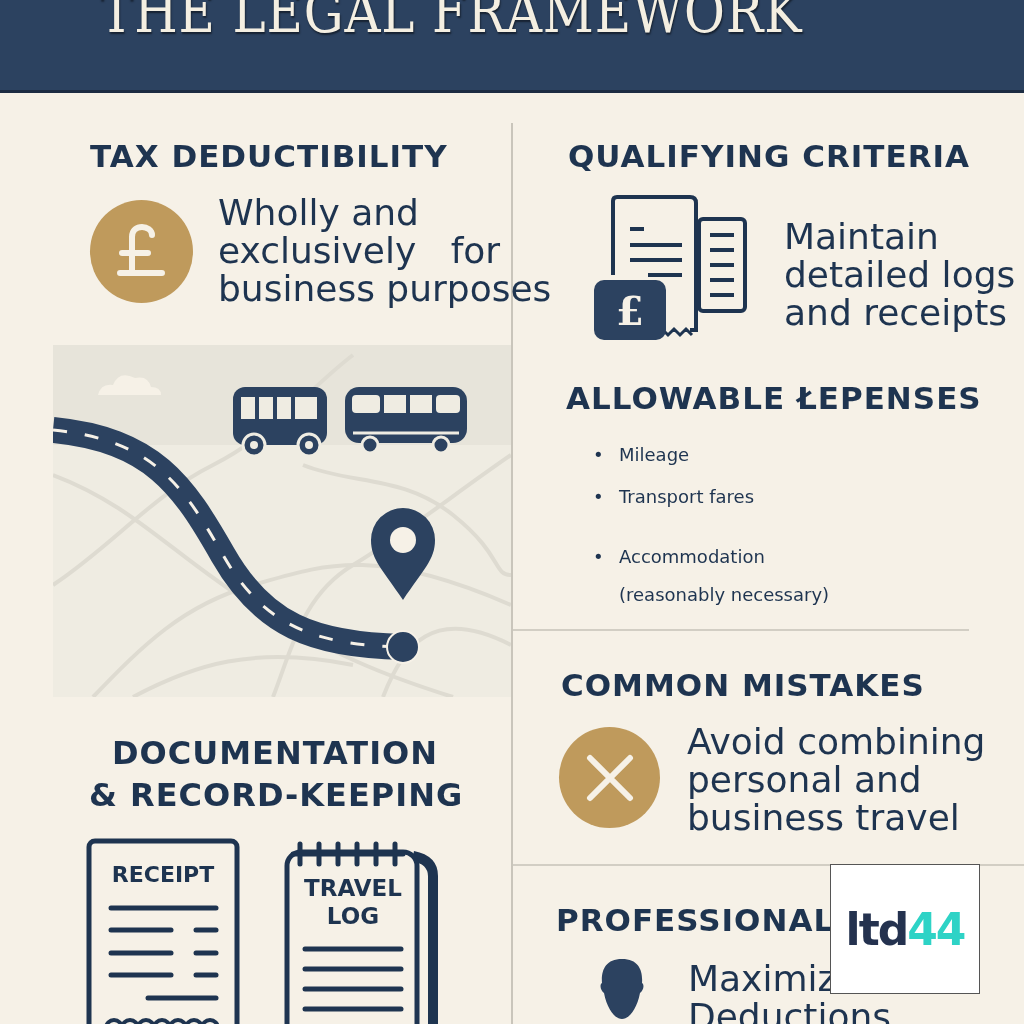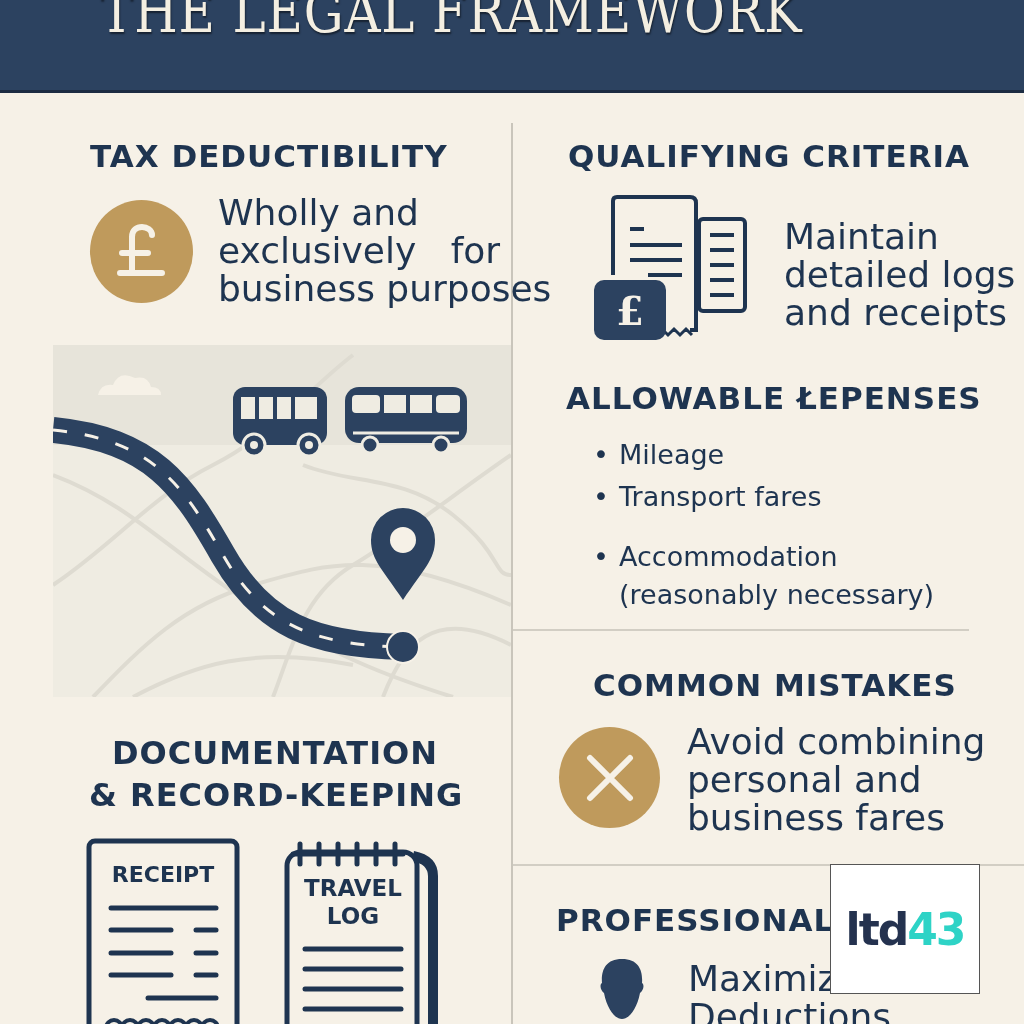--- a/index.html
+++ b/index.html
@@ -26,21 +26,21 @@
     position:absolute; margin:0; font-weight:bold; font-size:31px; color:#1e3450;
     letter-spacing:1px; white-space:nowrap;
   }
   .body-text {
     position:absolute; font-size:36px; line-height:38px; color:#1e3450; white-space:pre;
   }
   .gold-circle {
     position:absolute; border-radius:50%; background:#bf9a5c;
     display:flex; align-items:center; justify-content:center;
   }
-  .bullets { position:absolute; margin:0; padding:0; list-style:none; font-size:27px; color:#1e3450; }
+  .bullets { position:absolute; margin:0; padding:0; list-style:none; font-size:18px; color:#1e3450; }
   .bullets li { position:relative; padding-left:26px; line-height:42px; white-space:pre; }
   .bullets li::before { content:"•"; position:absolute; left:0; top:0; }
   .map-panel {
     position:absolute; left:53px; top:345px; width:458px; height:352px;
     background:#efece2; overflow:hidden;
   }
   .logo-box {
     position:absolute; left:830px; top:864px; width:148px; height:128px;
     background:#ffffff; border:1px solid #555;
     display:flex; align-items:center; justify-content:center;
@@ -197,38 +197,38 @@
         <line x1="22" y1="111" x2="118" y2="111"></line>
         <line x1="22" y1="131" x2="118" y2="131"></line>
         <line x1="22" y1="151" x2="118" y2="151"></line>
         <line x1="22" y1="171" x2="118" y2="171"></line>
       </g>
     </svg>
   </div>
 </section>
 
 <section>
-  <h2 style="left:561px; top:667px;margin-left:32px;">COMMON MISTAKES</h2>
+  <h2 style="left:561px; top:667px;">COMMON MISTAKES</h2>
   <div class="gold-circle" style="left:559px; top:727px; width:101px; height:101px;">
     <svg width="60" height="60" viewBox="0 0 60 60">
       <path d="M10 10 L50 50 M50 10 L10 50" stroke="#f6f1e7" stroke-width="6" stroke-linecap="round"></path>
     </svg>
   </div>
   <div class="body-text" style="left:687px; top:723px;">Avoid combining
 personal and
-business fares</div>
+business travel</div>
 </section>
 
 <section>
   <h2 style="left:556px; top:902px;">PROFESSIONAL A</h2>
   <div style="position:absolute; left:597px; top:957px; width:50px; height:70px;">
     <svg width="50" height="70" viewBox="0 0 50 70">
       <path d="M25 2 C42 2 46 14 45 26 C48 28 46 34 43 36 C40 52 32 62 25 62 C18 62 10 52 7 36 C4 34 2 28 5 26 C4 14 8 2 25 2 Z" fill="#2c4260"></path>
     </svg>
   </div>
   <div class="body-text" style="left:688px; top:960px;">Maximize Yo
 Deductions</div>
 </section>
 
 <div class="logo-box">
   <span class="logo-a">ltd</span>
-    <span class="logo-b">43</span>
+    <span class="logo-b">44</span>
 </div>
 
 </body></html>

